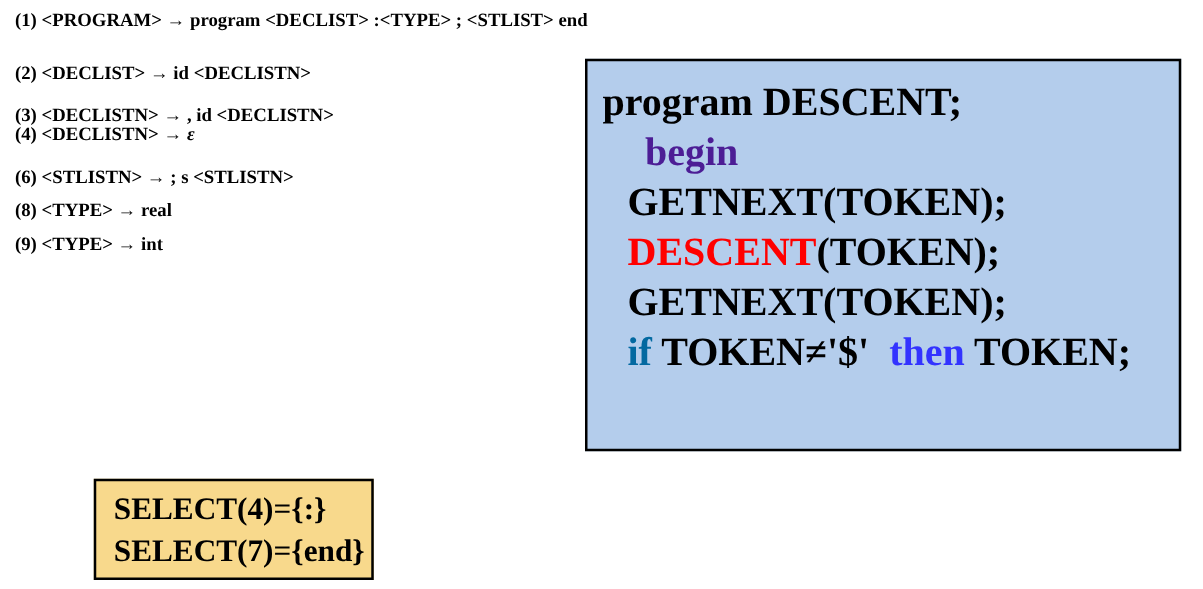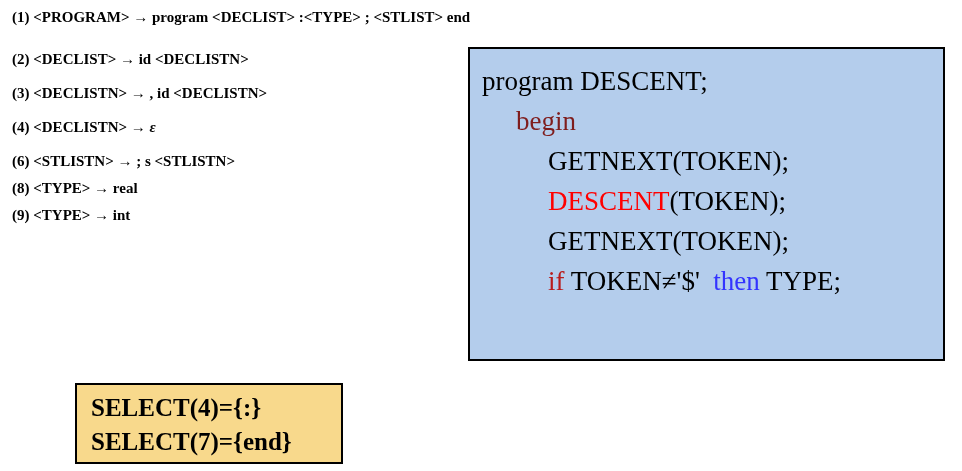--- a/index.html
+++ b/index.html
@@ -33,21 +33,21 @@
     font-family: "Liberation Serif", "DejaVu Serif", serif;
     font-style: italic;
     font-weight: bold;
   }
 
   
   #select-box {
     position: absolute;
     left: 75px;
     top: 383px;
-    width: 268px;
+    width: 224px;
     height: 81px;
     background: #f8d98c;
     border: 2px solid #000000;
     box-sizing: border-box;
     padding: 6px 0 0 14px;
   }
   .select-line {
     font-size: 25px;
     font-weight: bold;
     color: #000000;
@@ -61,48 +61,48 @@
     left: 468px;
     top: 47px;
     width: 477px;
     height: 314px;
     background: #b4cdec;
     border: 2px solid #000000;
     box-sizing: border-box;
     padding: 12px 0 0 0;
   }
   .code-line {
-    font-size: 27px;
-    font-weight: normal;
+    font-size: 32px;
+    font-weight: bold;
     color: #000000;
     line-height: 40px;
     white-space: nowrap;
   }
   .ind0 { padding-left: 12px; }
   .ind1 { padding-left: 46px; }
-  .ind2 { padding-left: 78px; }
+  .ind2 { padding-left: 32px; }
 </style>
 </head>
 <body>
 
 <div id="grammar-rules">
   <div class="rule" style="margin-top:6px;">(1) &lt;PROGRAM&gt; → program &lt;DECLIST&gt; :&lt;TYPE&gt; ; &lt;STLIST&gt; end</div>
   <div class="rule" style="margin-top:27px;">(2) &lt;DECLIST&gt; → id &lt;DECLISTN&gt;</div>
   <div class="rule" style="margin-top:19px;">(3) &lt;DECLISTN&gt; → , id &lt;DECLISTN&gt;</div>
-  <div class="rule" style="margin-top:19px;">(4) &lt;DECLISTN&gt; → <span class="eps">ε</span></div>
+  <div class="rule" style="">(4) &lt;DECLISTN&gt; → <span class="eps">ε</span></div>
   <div class="rule" style="margin-top:19px;">(6) &lt;STLISTN&gt; → ; s &lt;STLISTN&gt;</div>
   <div class="rule" style="margin-top:12px;">(8) &lt;TYPE&gt; → real</div>
   <div class="rule" style="margin-top:12px;">(9) &lt;TYPE&gt; → int</div>
 </div>
 
 <div id="select-box">
   <div class="select-line">SELECT(4)={:}</div>
   <div class="select-line">SELECT(7)={end}</div>
 </div>
 
 <div id="code-box">
   <div class="code-line ind0"><span style="color: rgb(0, 0, 0);">program DESCENT;</span></div>
-  <div class="code-line ind1"><span style="color: #7f1d1d;">begin</span></div>
+  <div class="code-line ind1"><span style="color: #4c1d95;">begin</span></div>
   <div class="code-line ind2"><span style="color: rgb(0, 0, 0);">GETNEXT(TOKEN);</span></div>
   <div class="code-line ind2"><span style="color: rgb(255, 0, 0);">DESCENT</span><span style="color: rgb(0, 0, 0);">(TOKEN);</span></div>
   <div class="code-line ind2"><span style="color: rgb(0, 0, 0);">GETNEXT(TOKEN);</span></div>
-  <div class="code-line ind2"><span style="color: #b91c1c; margin-top: 32px;">if</span><span style="color: rgb(0, 0, 0);"> TOKEN≠'$'&nbsp; </span><span style="color: rgb(51, 51, 255); text-align: center;">then</span><span style="color: rgb(0, 0, 0);"> TYPE;</span></div>
+  <div class="code-line ind2"><span style="color: #0369a1; margin-top: 32px;">if</span><span style="color: rgb(0, 0, 0);"> TOKEN≠'$'&nbsp; </span><span style="color: rgb(51, 51, 255); text-align: center;">then</span><span style="color: rgb(0, 0, 0);"> TOKEN;</span></div>
 </div>
 
 </body></html>

